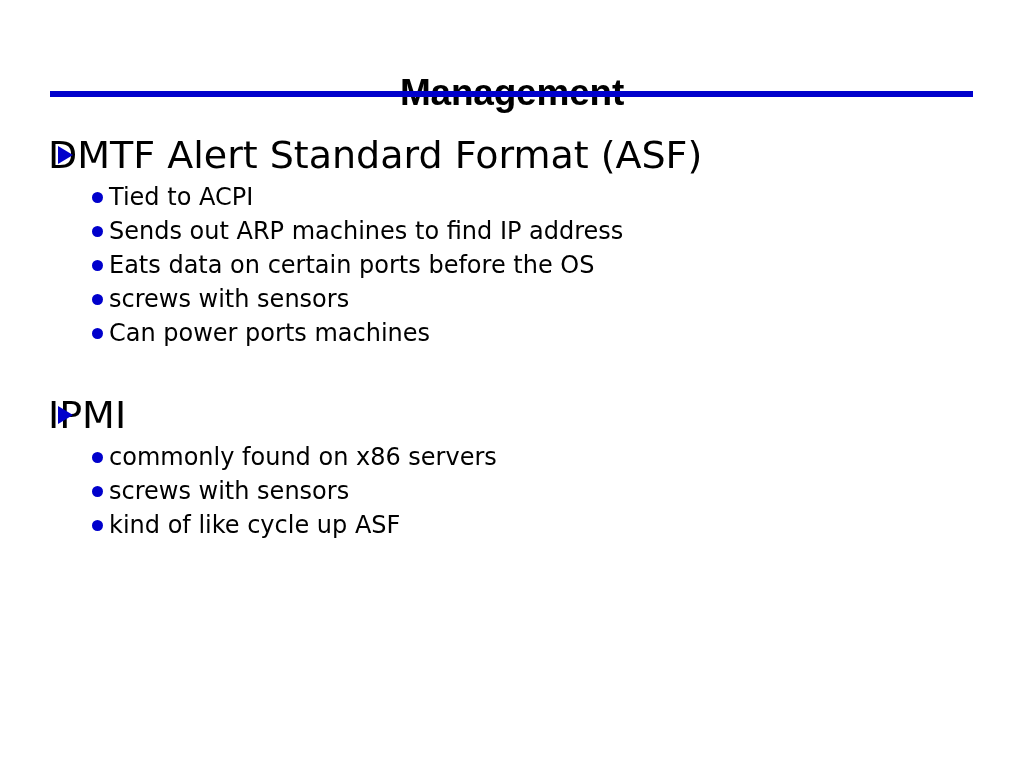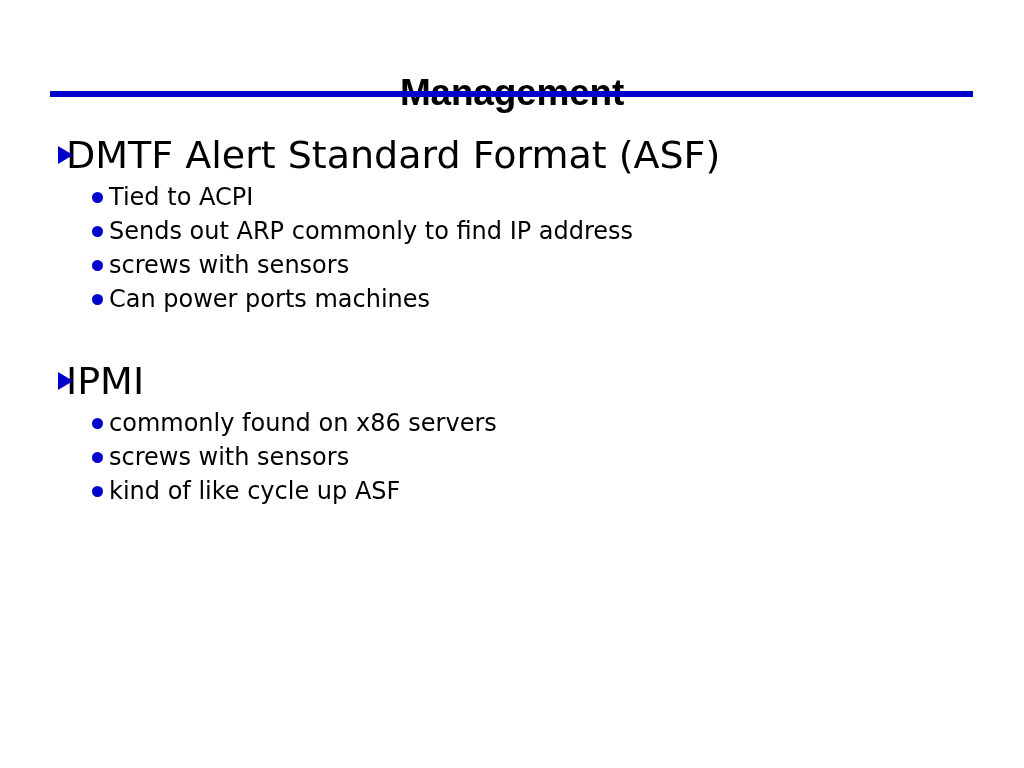--- a/index.html
+++ b/index.html
@@ -58,21 +58,21 @@
   }
   .group + .group {
     margin-top: 42px;
   }
 
   
   .l1-row {
     position: relative;
     display: block;
     height: 48px;
-    padding-left: 66px;
+    padding-left: 48px;
   }
   .l1-marker {
     position: absolute;
     left: 58px;
     top: 14px;
     width: 0;
     height: 0;
     border-top: 9px solid transparent;
     border-bottom: 9px solid transparent;
     border-left: 15px solid #0000cc;
@@ -132,21 +132,25 @@
         <span class="l1-marker"></span>
         <span class="l1-text">DMTF Alert Standard Format (ASF)</span>
       </div>
       <ul class="l2-list">
         <li class="l2-row">
           <span class="l2-marker"></span>
           <span class="l2-text">Tied to ACPI</span>
         </li>
         <li class="l2-row">
           <span class="l2-marker"></span>
-          <span class="l2-text">Sends out ARP commonly to find IP address</span>
+          <span class="l2-text">Sends out ARP machines to find IP address</span>
+        </li>
+        <li class="l2-row">
+          <span class="l2-marker"></span>
+          <span class="l2-text">Eats data on certain ports before the OS</span>
         </li>
         <li class="l2-row">
           <span class="l2-marker"></span>
           <span class="l2-text">screws with sensors</span>
         </li>
         <li class="l2-row">
           <span class="l2-marker"></span>
           <span class="l2-text">Can power ports machines</span>
         </li>
       </ul>

